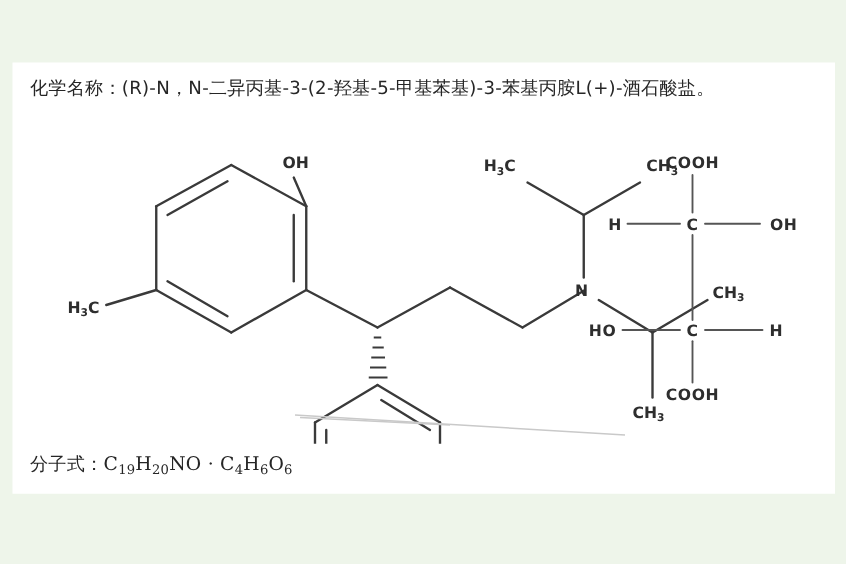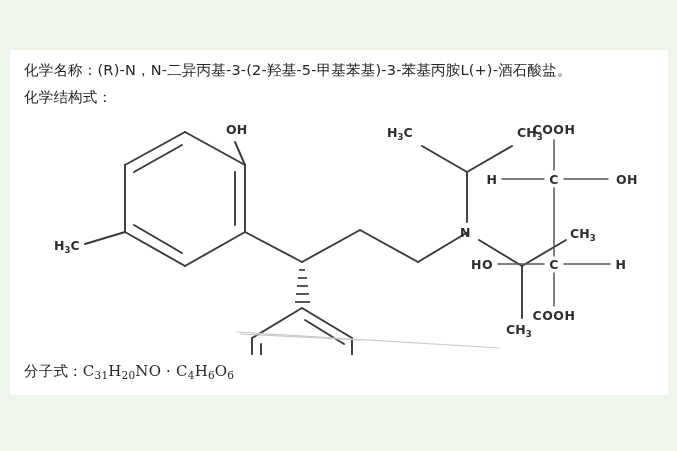--- a/index.html
+++ b/index.html
@@ -114,23 +114,20 @@
 <body>
 
 <div id="page">
 
   <div id="paper">
 
     <div class="textline" id="line-name">
       <span>化学名称：(R)-N，N-二异丙基-3-(2-羟基-5-甲基苯基)-3-苯基丙胺L(+)-酒石酸盐。</span>
     </div>
 
-    <div class="textline" id="line-struct">
-      <span>化学结构式：</span>
-    </div>
 
     <div id="struct-area">
       <svg width="658" height="245" viewBox="0 0 658 245">
 
         <g>
 
           <g>
             <path class="bond" d="M 95,55 L 155,22"></path>
             <path class="bond" d="M 155,22 L 215,55"></path>
             <path class="bond" d="M 215,55 L 215,122"></path>
@@ -233,17 +230,17 @@
           <text class="tart-label" x="452" y="159" text-anchor="middle">HO</text>
           <text class="tart-label" x="591" y="159" text-anchor="middle">H</text>
 
           <text class="tart-label" x="524" y="210" text-anchor="middle">COOH</text>
         </g>
 
       </svg>
     </div>
 
     <div class="textline" id="line-formula">
-      <span>分子式：</span><span class="formula-txt"><span>C</span><sub>31</sub><span>H</span><sub>20</sub><span>N</span><span>O</span>&nbsp;<span>·</span>&nbsp;<span>C</span><sub>4</sub><span>H</span><sub>6</sub><span>O</span><sub>6</sub></span>
+      <span>分子式：</span><span class="formula-txt"><span>C</span><sub>19</sub><span>H</span><sub>20</sub><span>N</span><span>O</span>&nbsp;<span>·</span>&nbsp;<span>C</span><sub>4</sub><span>H</span><sub>6</sub><span>O</span><sub>6</sub></span>
     </div>
 
   </div>
 </div>
 
 </body></html>

